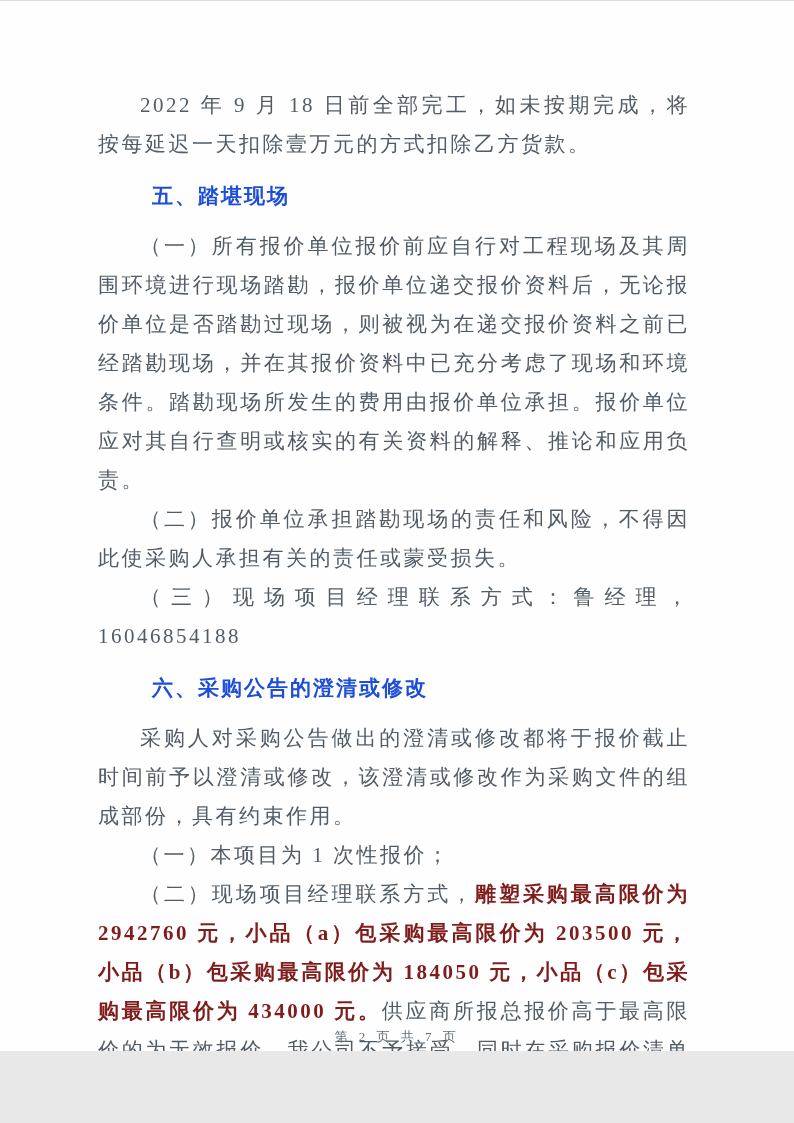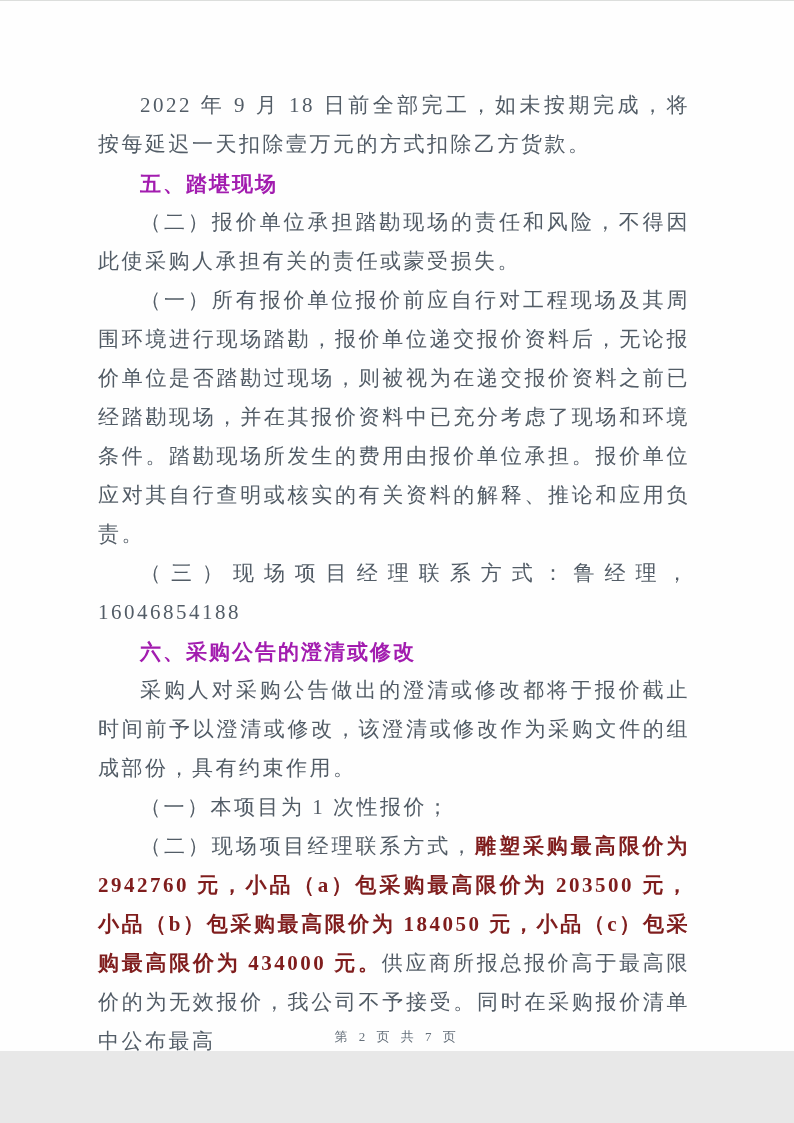--- a/index.html
+++ b/index.html
@@ -33,25 +33,25 @@
     line-height: 39px;
     letter-spacing: 2.5px;
     text-align: justify;
     text-justify: inter-character;
   }
   .para {
     margin: 0;
     text-indent: 2em;
   }
   .heading {
-    margin: 0;
+    margin: 12px;
     text-indent: 2em;
     font-family: "Liberation Sans", sans-serif;
     font-weight: 700;
-    color: #a21caf;
+    color: #1d4ed8;
     letter-spacing: 2px;
   }
   .bold-run {
     font-weight: 700;
     color: #7f1d1d;
     font-family: "Liberation Serif", serif;
   }
   .footer {
     position: absolute;
     top: 1028px;
@@ -87,22 +87,22 @@
 </head>
 <body>
 
 <div class="page">
 
   <div class="scan-hairline-top"></div>
 
   <div class="content">
     <p class="para">2022 年 9 月 18 日前全部完工，如未按期完成，将按每延迟一天扣除壹万元的方式扣除乙方货款。</p>
     <p class="heading">五、踏堪现场</p>
+    <p class="para">（一）所有报价单位报价前应自行对工程现场及其周围环境进行现场踏勘，报价单位递交报价资料后，无论报价单位是否踏勘过现场，则被视为在递交报价资料之前已经踏勘现场，并在其报价资料中已充分考虑了现场和环境条件。踏勘现场所发生的费用由报价单位承担。报价单位应对其自行查明或核实的有关资料的解释、推论和应用负责。</p>
     <p class="para">（二）报价单位承担踏勘现场的责任和风险，不得因此使采购人承担有关的责任或蒙受损失。</p>
-    <p class="para">（一）所有报价单位报价前应自行对工程现场及其周围环境进行现场踏勘，报价单位递交报价资料后，无论报价单位是否踏勘过现场，则被视为在递交报价资料之前已经踏勘现场，并在其报价资料中已充分考虑了现场和环境条件。踏勘现场所发生的费用由报价单位承担。报价单位应对其自行查明或核实的有关资料的解释、推论和应用负责。</p>
     <p class="para">（三）现场项目经理联系方式：鲁经理，16046854188</p>
     <p class="heading">六、采购公告的澄清或修改</p>
     <p class="para">采购人对采购公告做出的澄清或修改都将于报价截止时间前予以澄清或修改，该澄清或修改作为采购文件的组成部份，具有约束作用。</p>
     <p class="para">（一）本项目为 1 次性报价；</p>
     <p class="para">
       <span>（二）现场项目经理联系方式，</span><span class="bold-run">雕塑采购最高限价为 2942760 元，小品（a）包采购最高限价为 203500 元，小品（b）包采购最高限价为 184050 元，小品（c）包采购最高限价为 434000 元。</span><span>供应商所报总报价高于最高限价的为无效报价，我公司不予接受。同时在采购报价清单中公布最高</span>
     </p>
   </div>
 
   <div class="footer">

